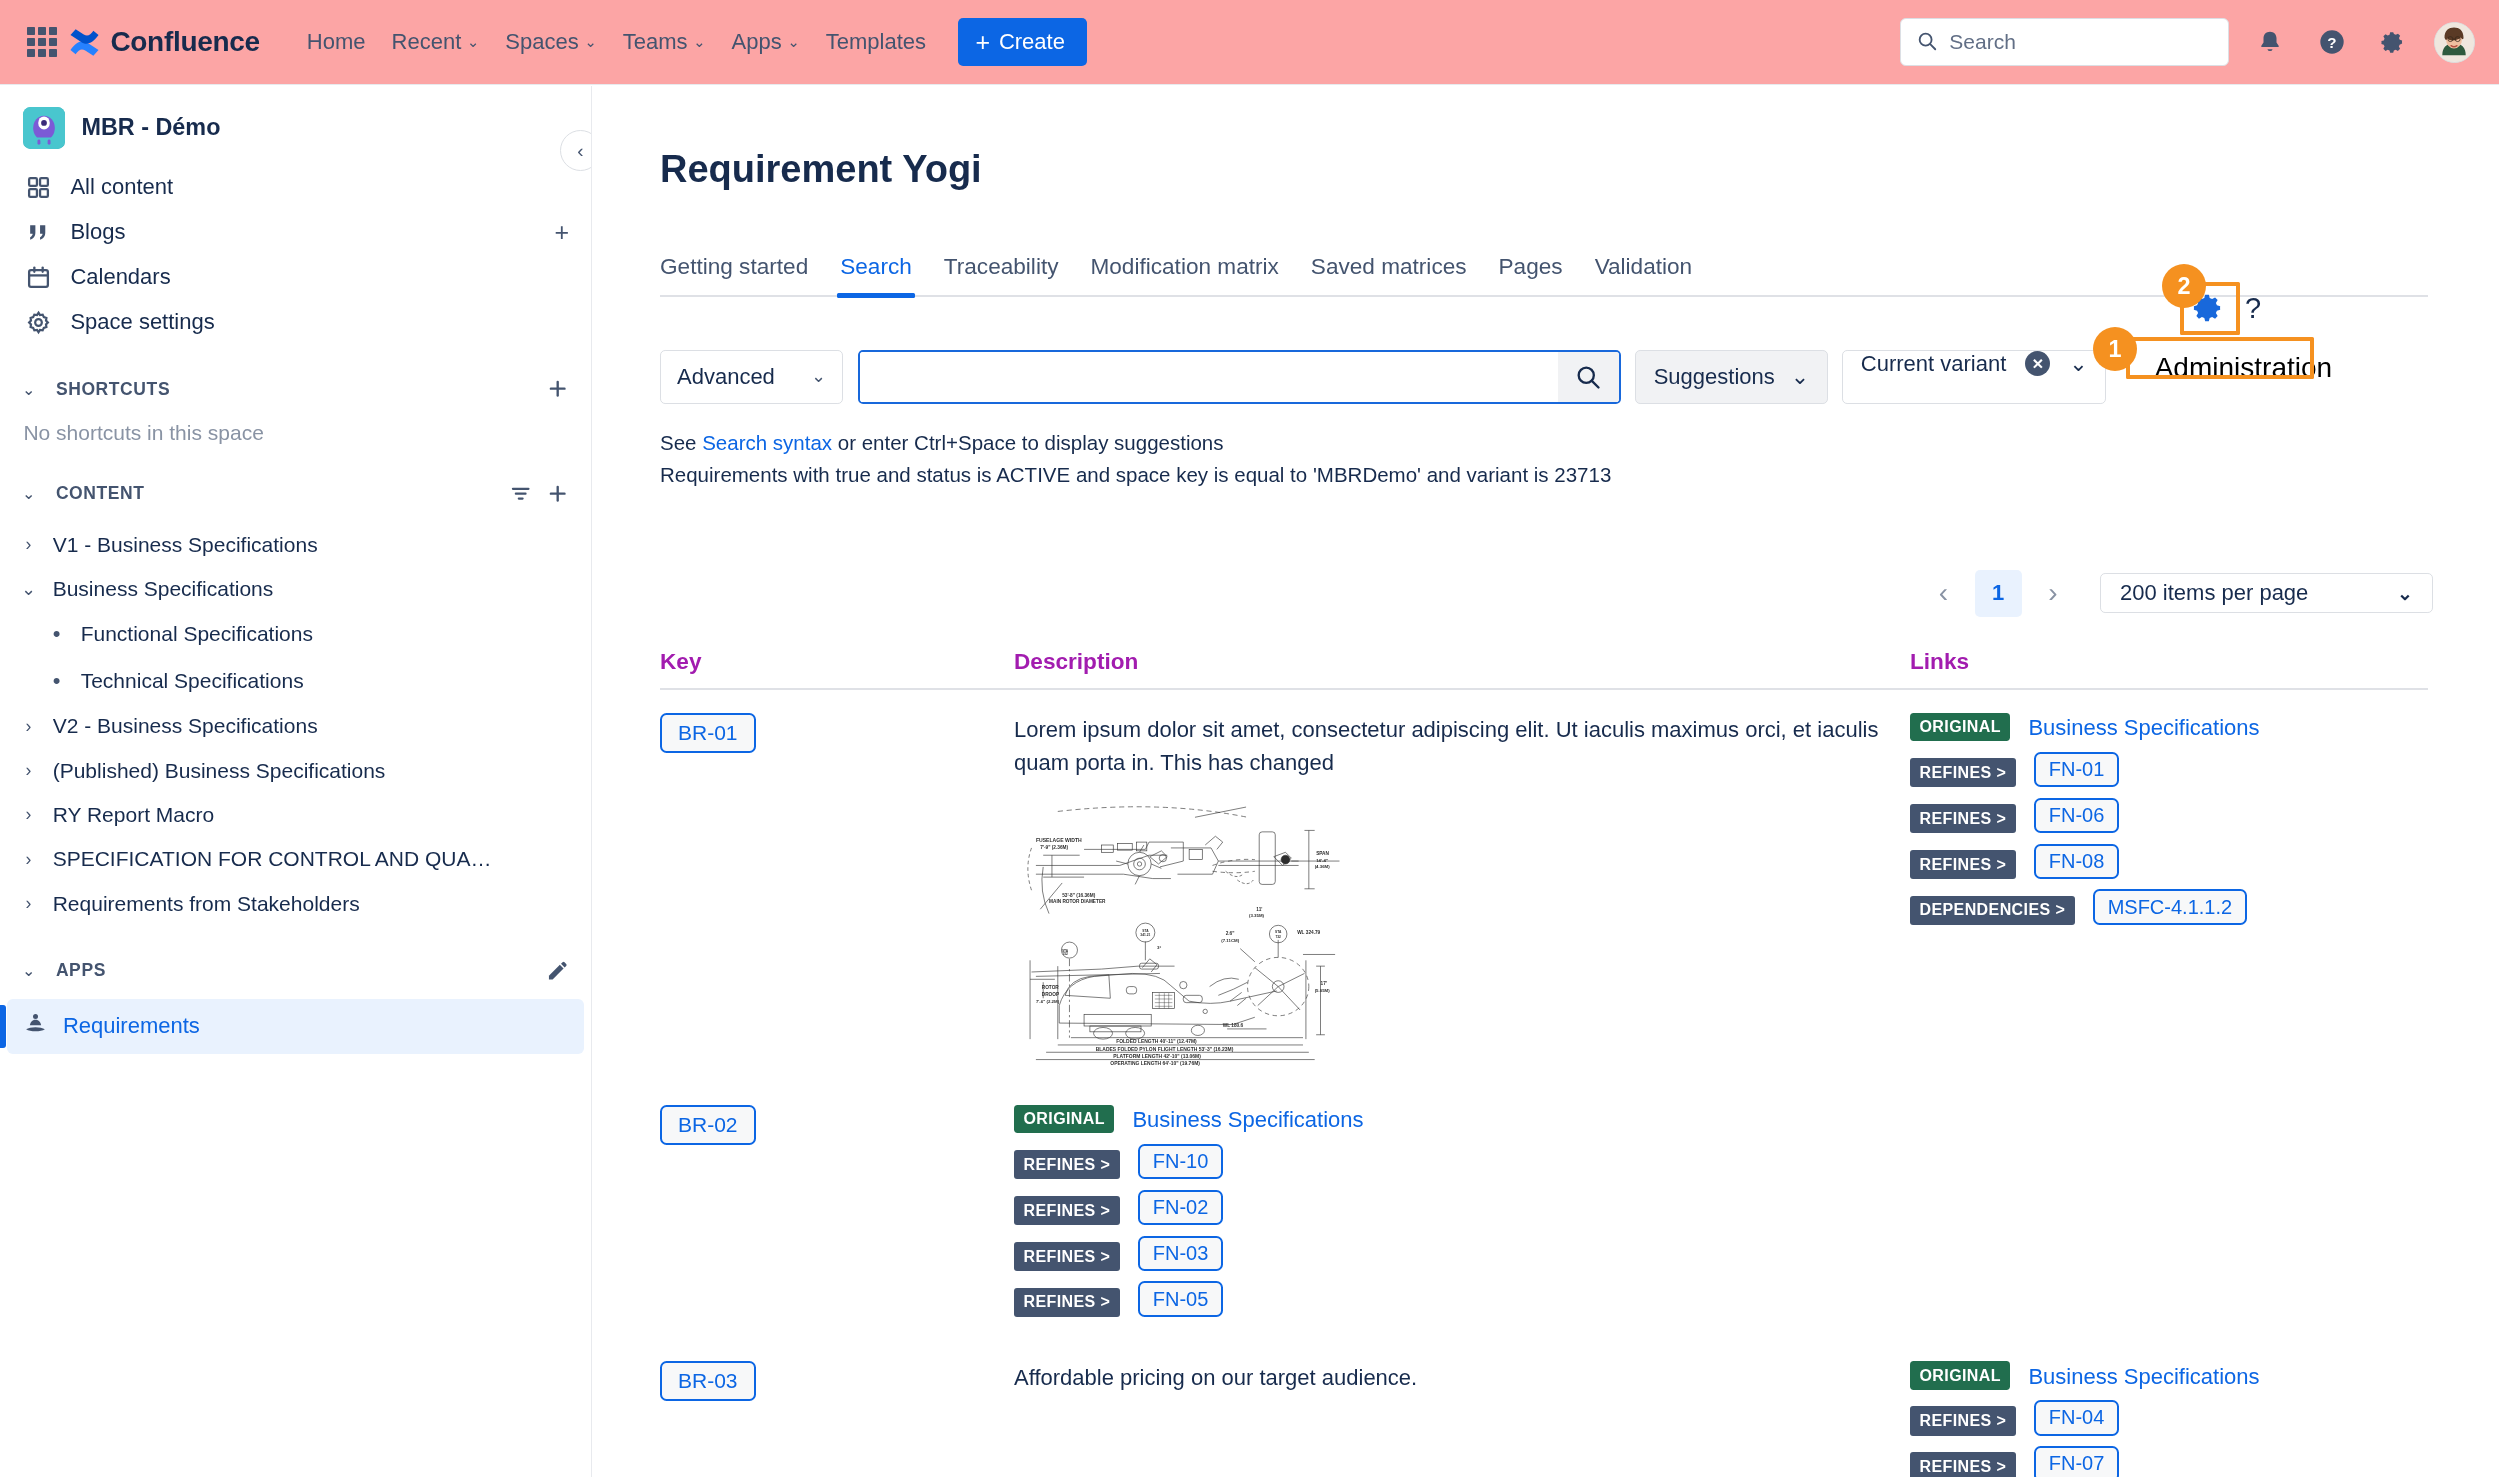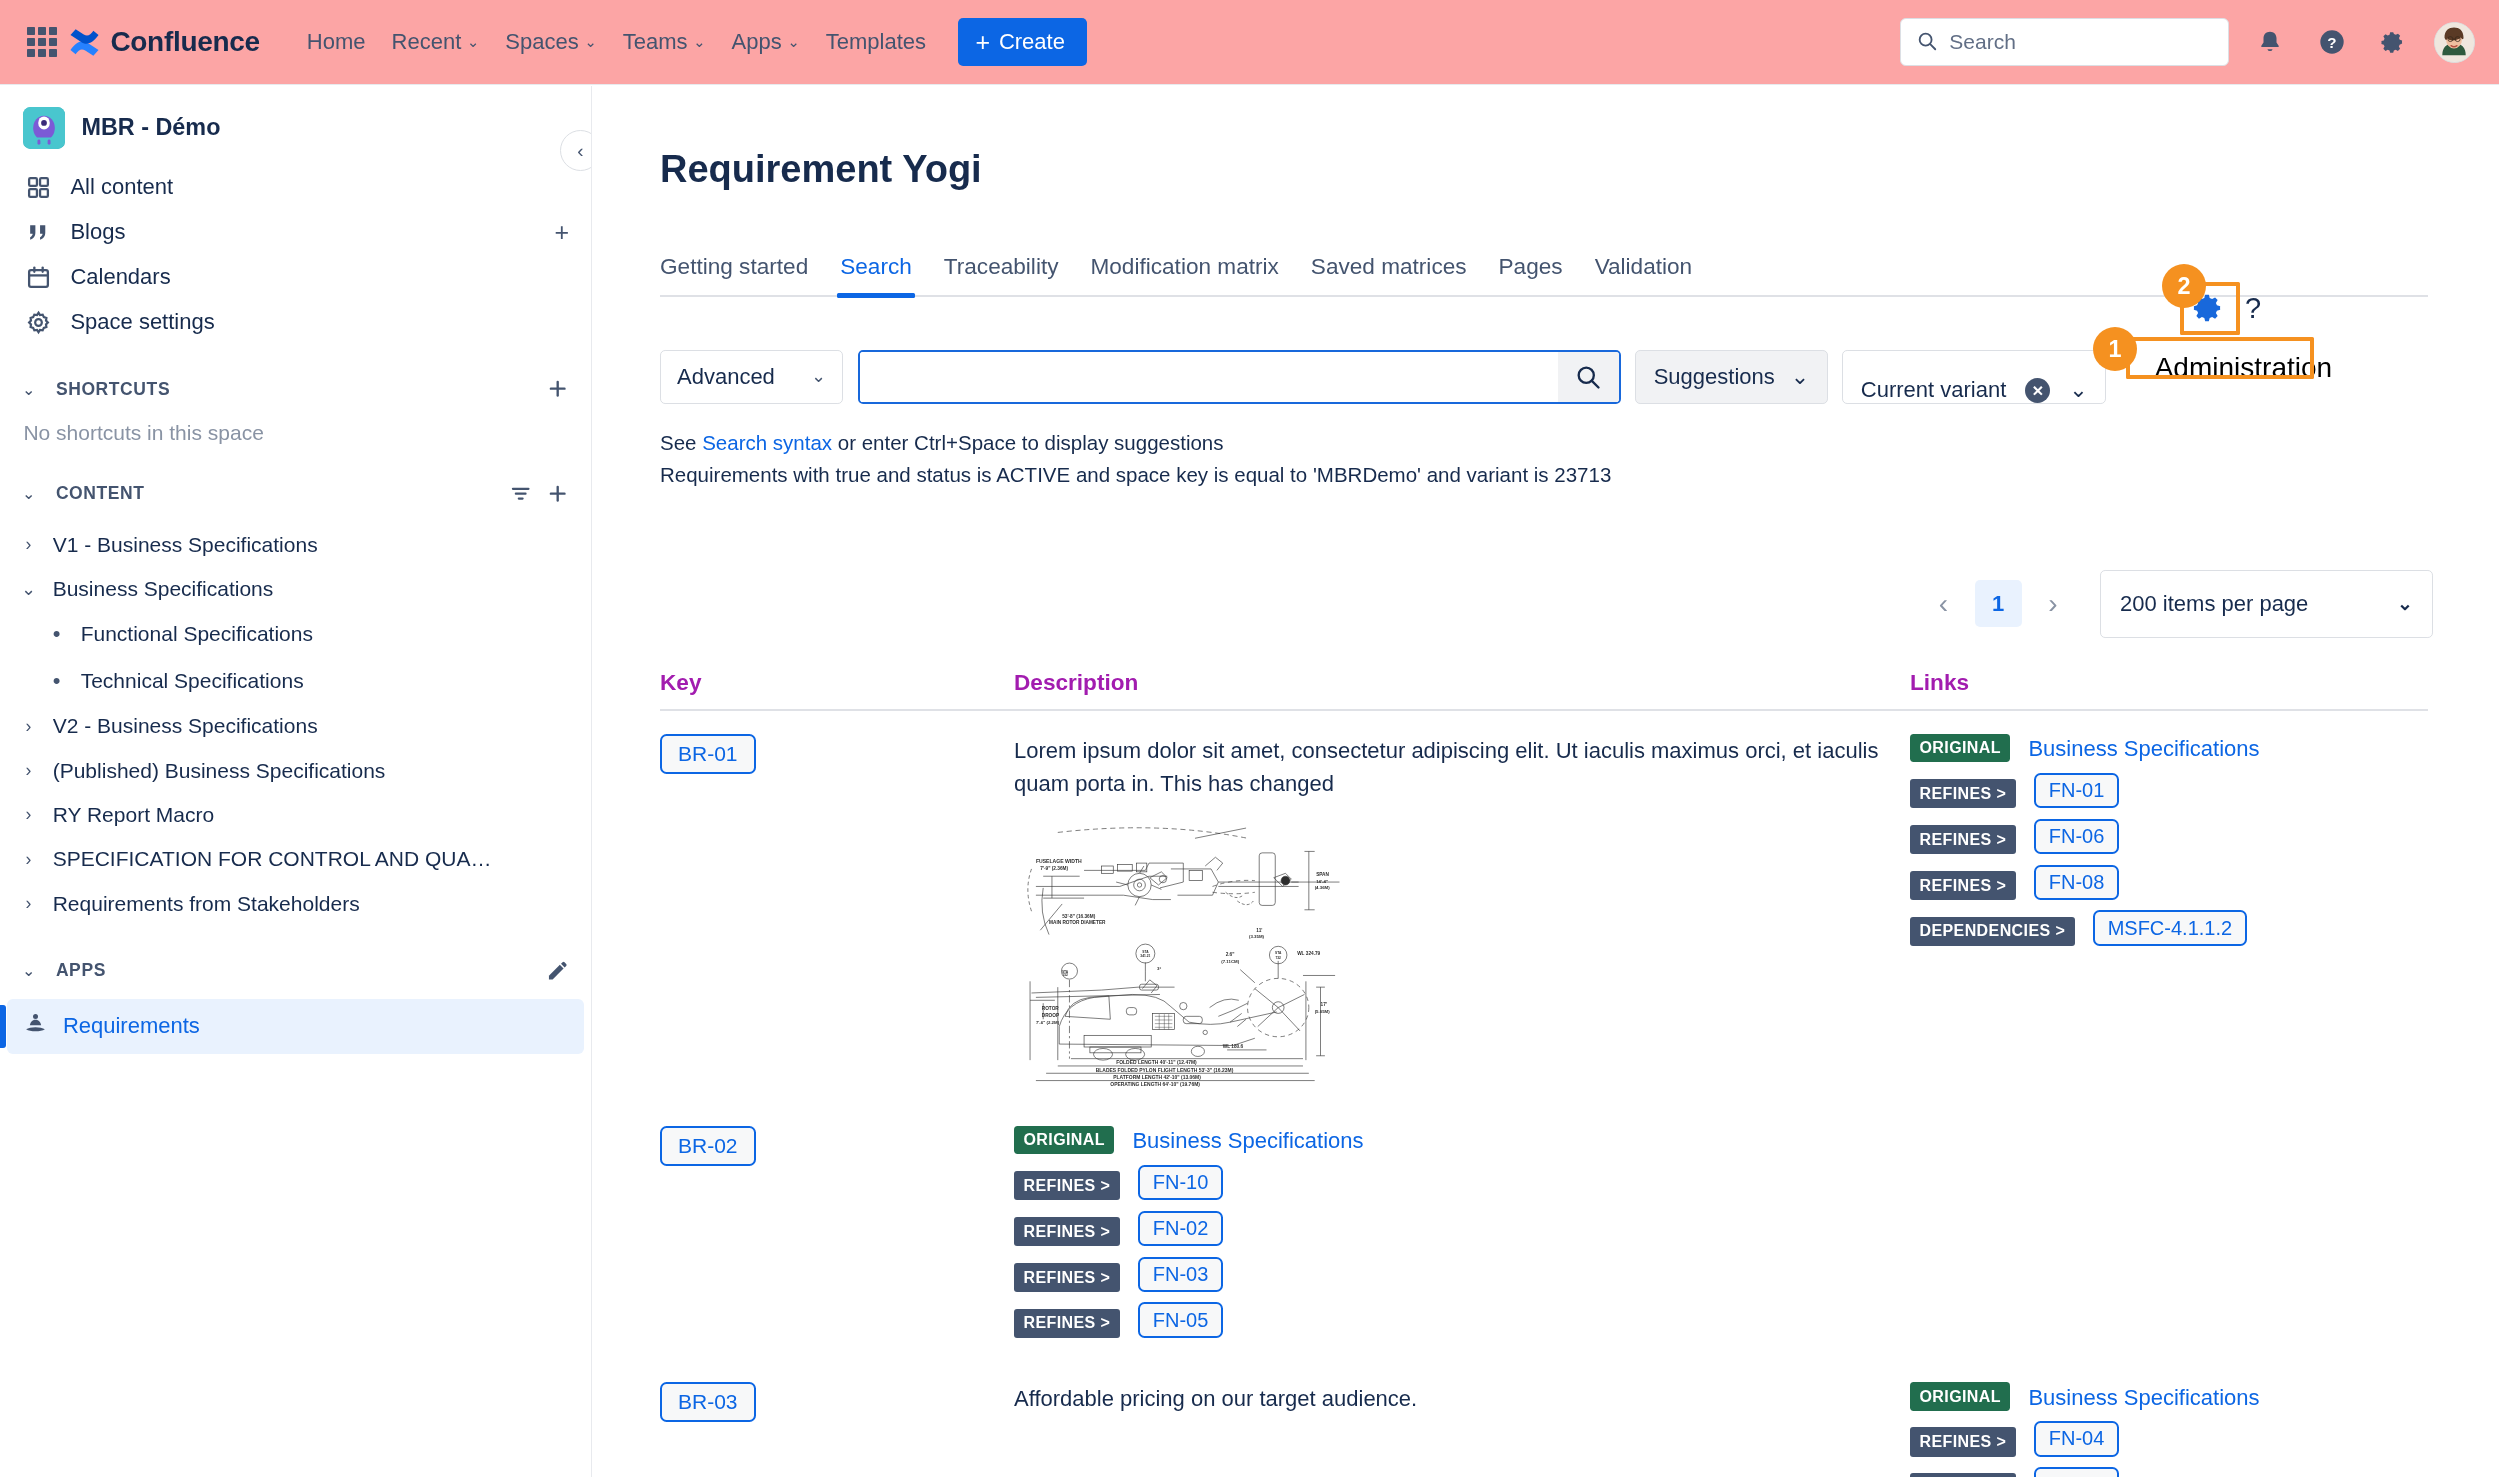--- a/index.html
+++ b/index.html
@@ -209,21 +209,21 @@
     width: 61px; height: 100%; background: #F1F2F4;
     display: flex; align-items: center; justify-content: center; cursor: pointer;
   }
   .sugg-btn {
     height: 54px; border: 1.5px solid #DCDFE4; border-radius: 5.1px;
     background: #F1F2F4; display: flex; align-items: center; gap: 16px;
     padding: 0 17.5px; font-size: 22px; color: #172B4D; cursor: pointer;
   }
   .variant-box {
     height: 54px; border: 1.5px solid #DCDFE4; border-radius: 5.1px;
-    background: #fff; display: flex; align-items: flex-end; gap: 19px;
+    background: #fff; display: flex; align-items: flex-start; gap: 19px;
     padding: 0 17.5px; font-size: 22px; color: #172B4D; cursor: pointer;
   }
   .clear-x {
     width: 25px; height: 25px; border-radius: 50%;
     background: #44546F; color: #fff; font-size: 14.6px; font-weight: 700;
     display: flex; align-items: center; justify-content: center; cursor: pointer;
   }
 
   .hints { margin: 23.4px 0 0 67px; font-size: 20.5px; color: #172B4D; line-height: 1.55; }
   .hints a { color: #0C66E4; text-decoration: none; cursor: pointer; }
@@ -236,21 +236,21 @@
     width: 39px; height: 39px; display:flex; align-items:center; justify-content:center;
     color: #8993A4; font-size: 28px; cursor: pointer; border-radius: 4.4px;
   }
   .pg-num {
     min-width: 47px; height: 47px; border-radius: 5.1px;
     background: #E9F2FE; color: #0C66E4; font-size: 22px; font-weight: 600;
     display: flex; align-items: center; justify-content: center; cursor: pointer;
     padding: 0 10.2px;
   }
   .perpage {
-    margin-left: 16px; width: 333px; height: 68px;
+    margin-left: 16px; width: 333px; height: 40px;
     border: 1.5px solid #DCDFE4; border-radius: 5.1px; background: #fff;
     display: flex; align-items: center; padding: 0 19px;
     font-size: 22px; color: #172B4D; cursor: pointer;
   }
   .perpage .caret2 { margin-left: auto; font-size: 19px; color: #172B4D; font-weight: 700; }
 
   
   .rtable { margin: 32px 0 0 67px; width: 1768px; }
   .rthead {
     display: flex; border-bottom: 2.9px solid #DFE1E6;

